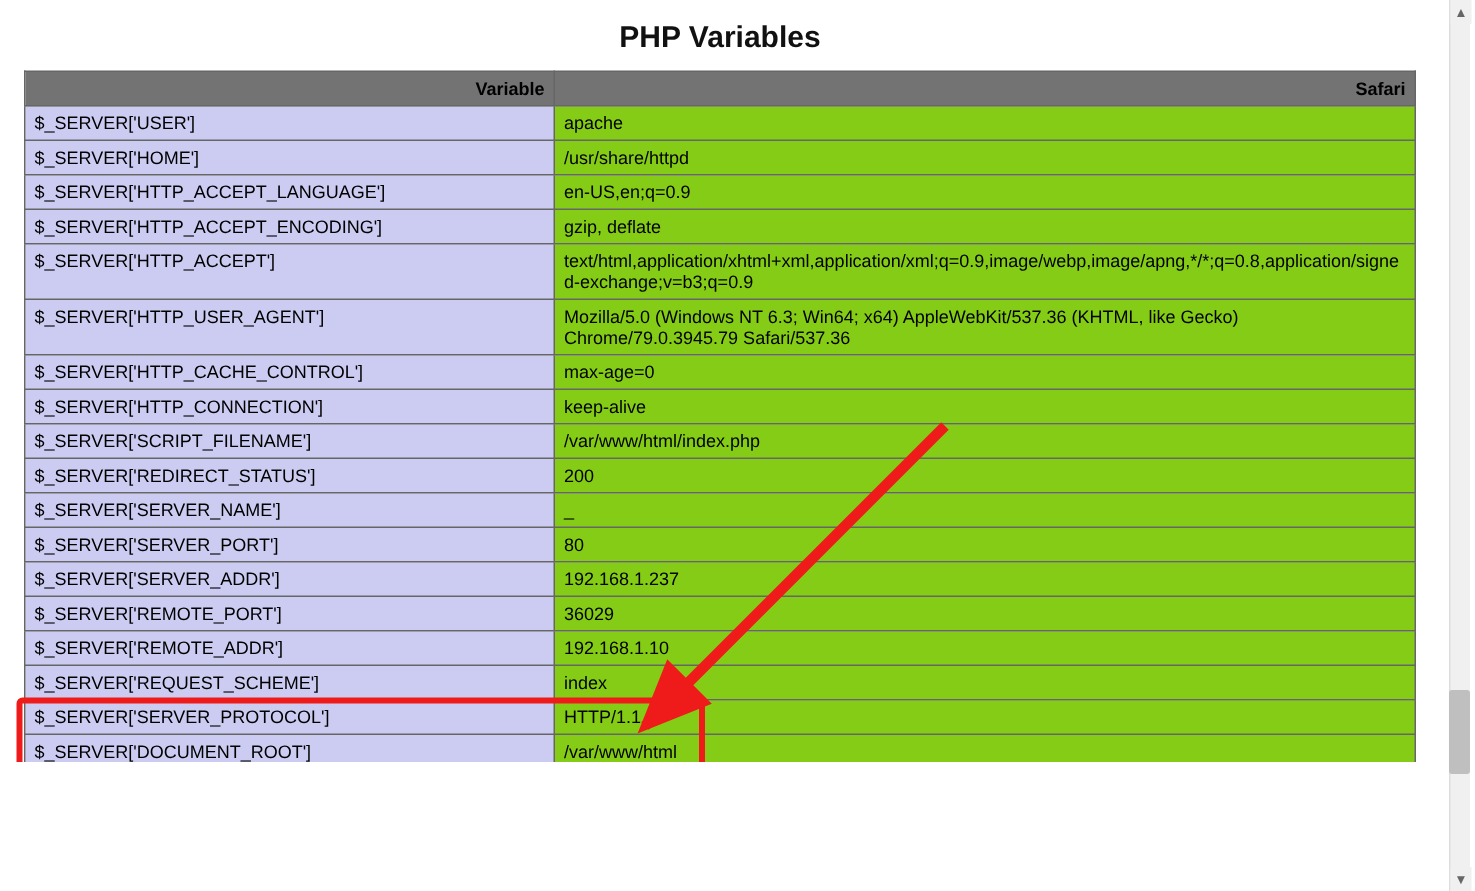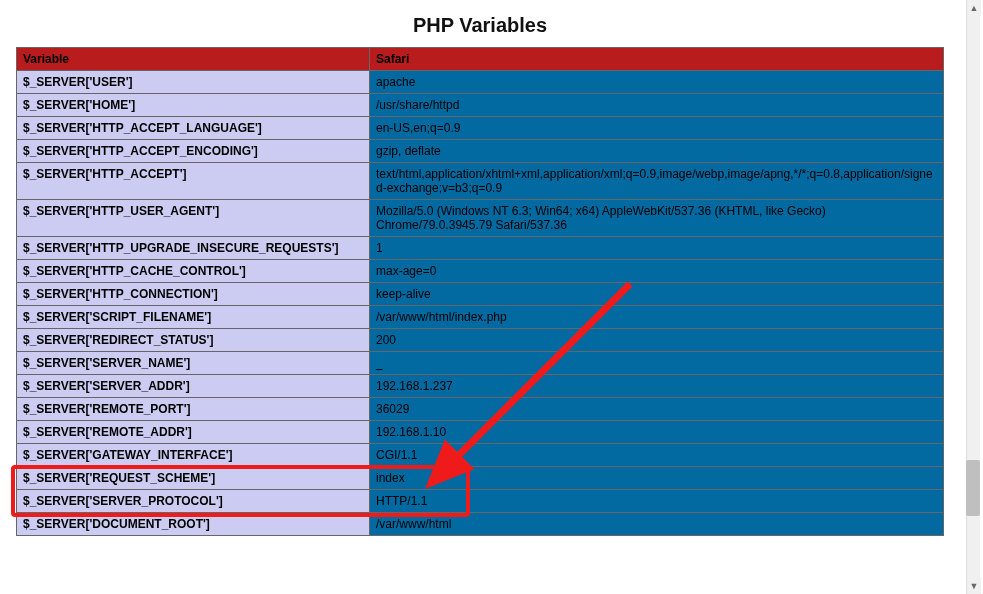--- a/index.html
+++ b/index.html
@@ -6,21 +6,21 @@
     body {
       font-family: Arial, Helvetica, sans-serif;
       background: #fff;
       width: 983px;
       height: 594px;
       overflow: hidden;
       position: relative;
     }
     .content {
       width: 960px;
-      height: 594px;
+      height: 508px;
       overflow-y: auto;
       position: relative;
     }
     h2.title {
       text-align: center;
       font-size: 20px;
       font-weight: 700;
       color: #111;
       padding: 14px 0 10px;
     }
@@ -32,33 +32,33 @@
     }
     table.vars th, table.vars td {
       border: 1px solid #666;
       padding: 4px 6px;
       font-size: 12px;
       text-align: left;
       vertical-align: top;
       word-wrap: break-word;
     }
     table.vars th.hdr {
-      background: #b91c1c;
+      background: #737373;
       font-weight: 700;
-      text-align: left;
+      text-align: right;
       color: #000;
     }
     table.vars td.k {
       background: #ccccf2;
-      font-weight: 700;
+      font-weight: 400;
       color: #000;
       width: 353px;
     }
     table.vars td.v {
-      background: #0369a1;
+      background: #84cc16;
       color: #000;
     }
     .highlight-box {
       position: absolute;
       border: 4px solid #ef1a1a;
       border-radius: 4px;
       pointer-events: none;
       z-index: 10;
     }
     .arrow-svg {
@@ -136,58 +136,54 @@
         </tr>
         <tr>
           <td class="k">$_SERVER['HTTP_ACCEPT']</td>
           <td class="v">text/html,application/xhtml+xml,application/xml;q=0.9,image/webp,image/apng,*/*;q=0.8,application/signed-exchange;v=b3;q=0.9</td>
         </tr>
         <tr>
           <td class="k">$_SERVER['HTTP_USER_AGENT']</td>
           <td class="v">Mozilla/5.0 (Windows NT 6.3; Win64; x64) AppleWebKit/537.36 (KHTML, like Gecko) Chrome/79.0.3945.79 Safari/537.36</td>
         </tr>
         <tr>
-          <td class="k">$_SERVER['HTTP_UPGRADE_INSECURE_REQUESTS']</td>
-          <td class="v">1</td>
-        </tr>
-        <tr>
           <td class="k">$_SERVER['HTTP_CACHE_CONTROL']</td>
           <td class="v">max-age=0</td>
         </tr>
         <tr>
           <td class="k">$_SERVER['HTTP_CONNECTION']</td>
           <td class="v">keep-alive</td>
         </tr>
         <tr>
           <td class="k">$_SERVER['SCRIPT_FILENAME']</td>
           <td class="v">/var/www/html/index.php</td>
         </tr>
         <tr>
           <td class="k">$_SERVER['REDIRECT_STATUS']</td>
           <td class="v">200</td>
         </tr>
         <tr>
           <td class="k">$_SERVER['SERVER_NAME']</td>
           <td class="v">_</td>
         </tr>
         <tr>
+          <td class="k">$_SERVER['SERVER_PORT']</td>
+          <td class="v">80</td>
+        </tr>
+        <tr>
           <td class="k">$_SERVER['SERVER_ADDR']</td>
           <td class="v">192.168.1.237</td>
         </tr>
         <tr>
           <td class="k">$_SERVER['REMOTE_PORT']</td>
           <td class="v">36029</td>
         </tr>
         <tr>
           <td class="k">$_SERVER['REMOTE_ADDR']</td>
           <td class="v">192.168.1.10</td>
-        </tr>
-        <tr>
-          <td class="k">$_SERVER['GATEWAY_INTERFACE']</td>
-          <td class="v">CGI/1.1</td>
         </tr>
         <tr>
           <td class="k">$_SERVER['REQUEST_SCHEME']</td>
           <td class="v">index</td>
         </tr>
         <tr>
           <td class="k">$_SERVER['SERVER_PROTOCOL']</td>
           <td class="v">HTTP/1.1</td>
         </tr>
         <tr>

